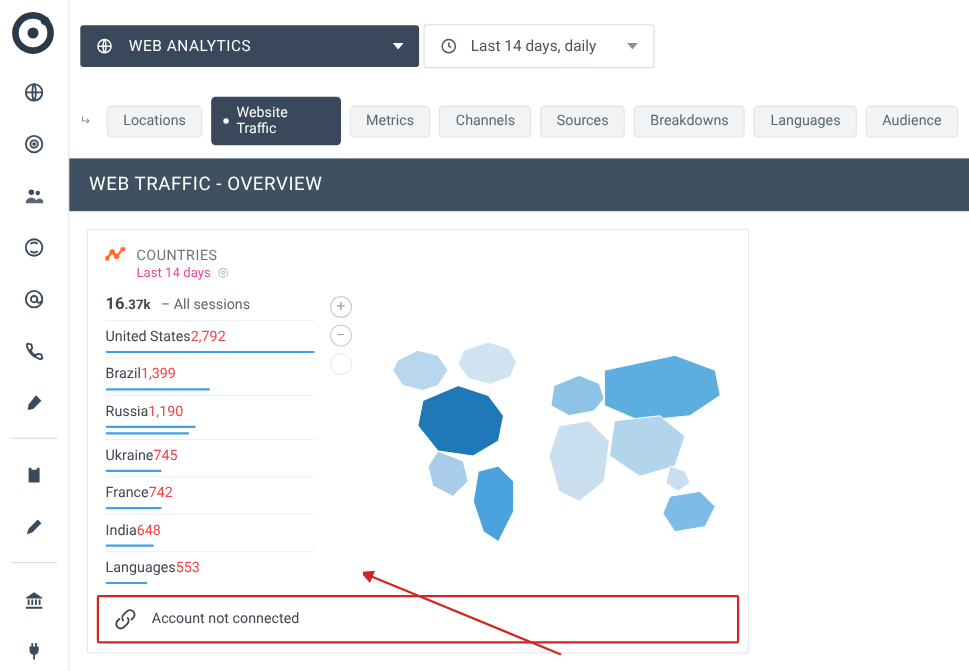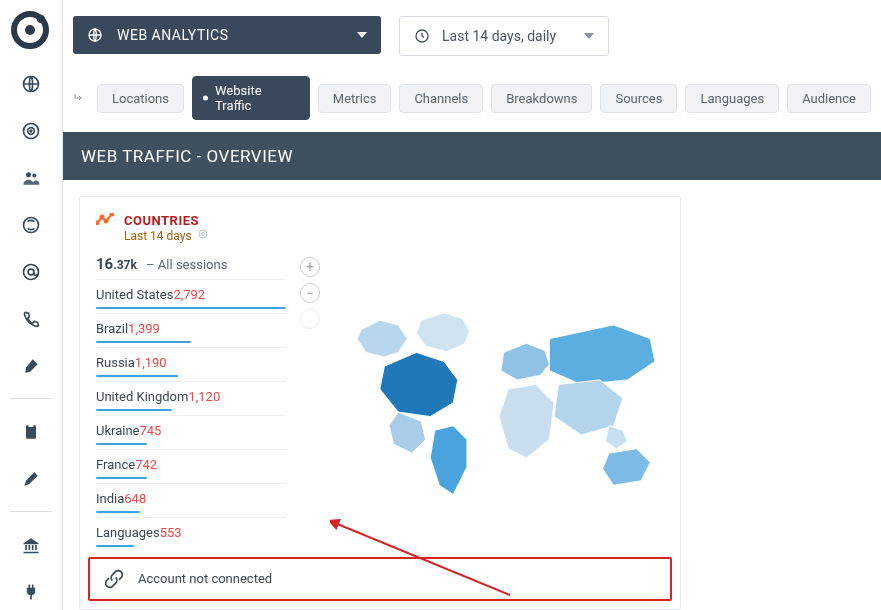--- a/index.html
+++ b/index.html
@@ -4,41 +4,41 @@
 <style>
 html,body{margin:0;padding:0;font-family:-apple-system,BlinkMacSystemFont,"Segoe UI",Roboto,sans-serif;background:#fff;color:#333;font-size:14px;width:881px;height:610px;overflow:hidden}
 .app{display:flex;height:610px}
 .logo-wrap{position:absolute;top:10px;left:10px}
 .logo-svg{width:40px;height:40px}
 .sidebar{width:62px;background:#fff;border-right:1px solid #e5e5e5;display:flex;flex-direction:column;align-items:center;padding-top:66px;gap:10px;flex:none}
 .sidebar .sb-item{width:42px;height:38px;display:flex;align-items:center;justify-content:center;color:#3a4b5c;border-radius:4px;cursor:pointer}
 .sidebar .sb-item svg{width:20px;height:20px}
 .sidebar .divider{width:42px;height:1px;background:#dcdcdc;margin:4px 0}
 .main{flex:1;display:flex;flex-direction:column}
-.topbar{height:54px;display:flex;gap:18px;padding:16px 10px}
+.topbar{height:54px;display:flex;align-items:center;gap:4px;padding:16px 10px}
 .select-box{background:#39485a;color:#fff;height:38px;border-radius:3px;display:flex;align-items:center;gap:14px;padding:0 14px;min-width:280px;cursor:pointer;position:relative}
 .select-box .caret{margin-left:auto}
 .date-box{background:#fff;border:1px solid #d8dde2;height:38px;border-radius:3px;display:flex;align-items:center;gap:12px;padding:0 14px;min-width:180px;color:#4a5560;cursor:pointer}
 .date-box .caret{color:#8a939c;margin-left:auto}
 svg{display:block}
 .caret svg{width:10px;height:6px}
 .tabsbar{display:flex;align-items:center;gap:8px;padding:4px 10px 12px 10px}
 .tabs-indent{width:12px;color:#8a939c;margin-right:4px;display:flex;align-items:center;justify-content:center}
 .tab{background:#f1f3f5;border:1px solid #e0e4e8;border-radius:4px;padding:6px 14px;color:#5a6672;cursor:pointer;font-size:13px}
 .tab.active{background:#39485a;color:#fff;border-color:#39485a;padding-left:22px;position:relative}
 .tab.active:before{content:"";position:absolute;left:10px;top:50%;width:5px;height:5px;background:#fff;border-radius:50%;transform:translateY(-50%)}
 .page-title{background:#3f5161;color:#fff;font-weight:400;letter-spacing:.5px;padding:14px 18px;font-size:17px}
 .content{padding:16px}
 .card{background:#fff;border:1px solid #e6e9ec;border-radius:2px;width:600px;position:relative}
 .card-inner{padding:16px 16px 6px 16px}
 .card-head{display:flex;align-items:flex-start;gap:10px}
 .trend-ic{color:#ff6a2b}
 .card-head .titles{line-height:1.2}
-.card-head .ct{font-weight:700;color:#b91c1c;letter-spacing:.5px;font-size:13px}
-.card-head .sub{font-size:12px;color:#a16207;display:flex;align-items:flex-start;gap:6px}
+.card-head .ct{font-weight:400;color:#737373;letter-spacing:.5px;font-size:13px}
+.card-head .sub{font-size:12px;color:#ec4899;display:flex;align-items:center;gap:6px}
 .target-ic{width:10px;height:10px;color:#b9c1c8}
 .split{display:flex;gap:14px;margin-top:12px}
 .list{width:210px;font-size:13px;color:#3c4752}
 .total-row{display:flex;align-items:center;justify-content:space-between;margin-bottom:6px}
 .total-val{font-weight:700;font-size:15px}
 .total-val .small{font-weight:700;font-size:12px}
 .total-lbl{color:#5a6672;margin-left:6px;font-size:13px}
 .row{display:flex;justify-content:flex-start;align-items:baseline;border-top:1px solid #ecf0f3;padding:7px 0 2px}
 .row .name{color:#3c4752}
 .row .val{color:#ef4444}
@@ -171,22 +171,22 @@
       <span class="tabs-indent">
           <svg width="14" height="14" viewBox="0 0 24 24" fill="none" stroke="#8a939c" stroke-width="2">
             <path d="M4 4v8h12m0 0l-4-4m4 4l-4 4"></path>
           </svg>
         </span>
 
     <div class="tab">Locations</div>
         <div class="tab active">Website Traffic</div>
         <div class="tab">Metrics</div>
         <div class="tab">Channels</div>
+        <div class="tab">Sources</div>
         <div class="tab">Breakdowns</div>
-        <div class="tab">Sources</div>
         <div class="tab">Languages</div>
         <div class="tab">Audience</div>
       </div>
 
     <div class="page-title">WEB TRAFFIC - OVERVIEW</div>
 
     <div class="content">
       <div class="card">
         <div class="card-inner">
           <div class="card-head">
@@ -229,24 +229,20 @@
                   <div class="row">
                     <span class="name">Brazil</span>
                     <span class="val">1,399</span>
                   </div>
                   <div class="bar" style="width: 50%;"></div>
                   <div class="row">
                     <span class="name">Russia</span>
                     <span class="val">1,190</span>
                   </div>
                   <div class="bar" style="width: 43%;"></div>
-                  <div class="row">
-                    <span class="name">United Kingdom</span>
-                    <span class="val">1,120</span>
-                  </div>
                   <div class="bar" style="width: 40%;"></div>
                   <div class="row">
                     <span class="name">Ukraine</span>
                     <span class="val">745</span>
                   </div>
                   <div class="bar" style="width: 27%;"></div>
                   <div class="row">
                     <span class="name">France</span>
                     <span class="val">742</span>
                   </div>

